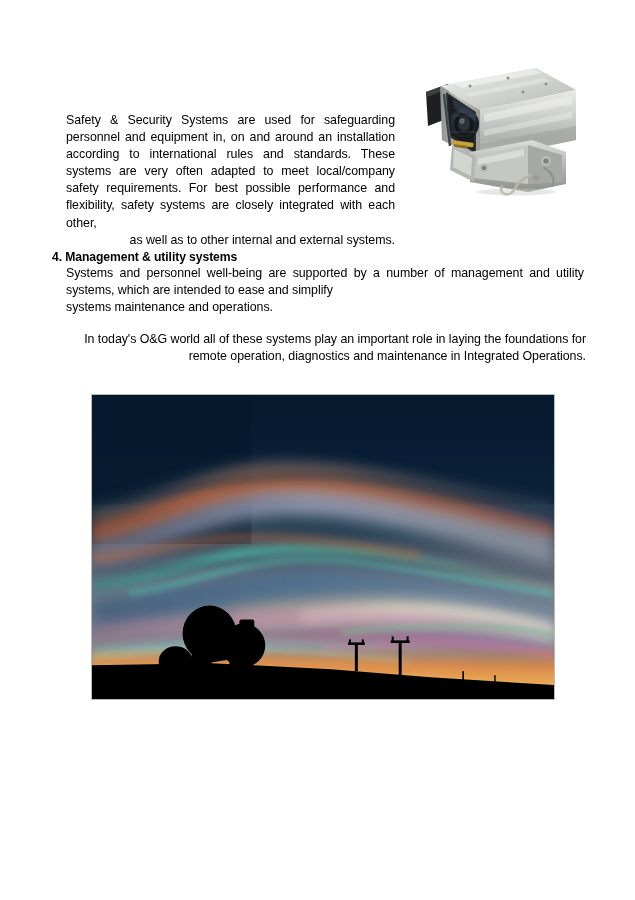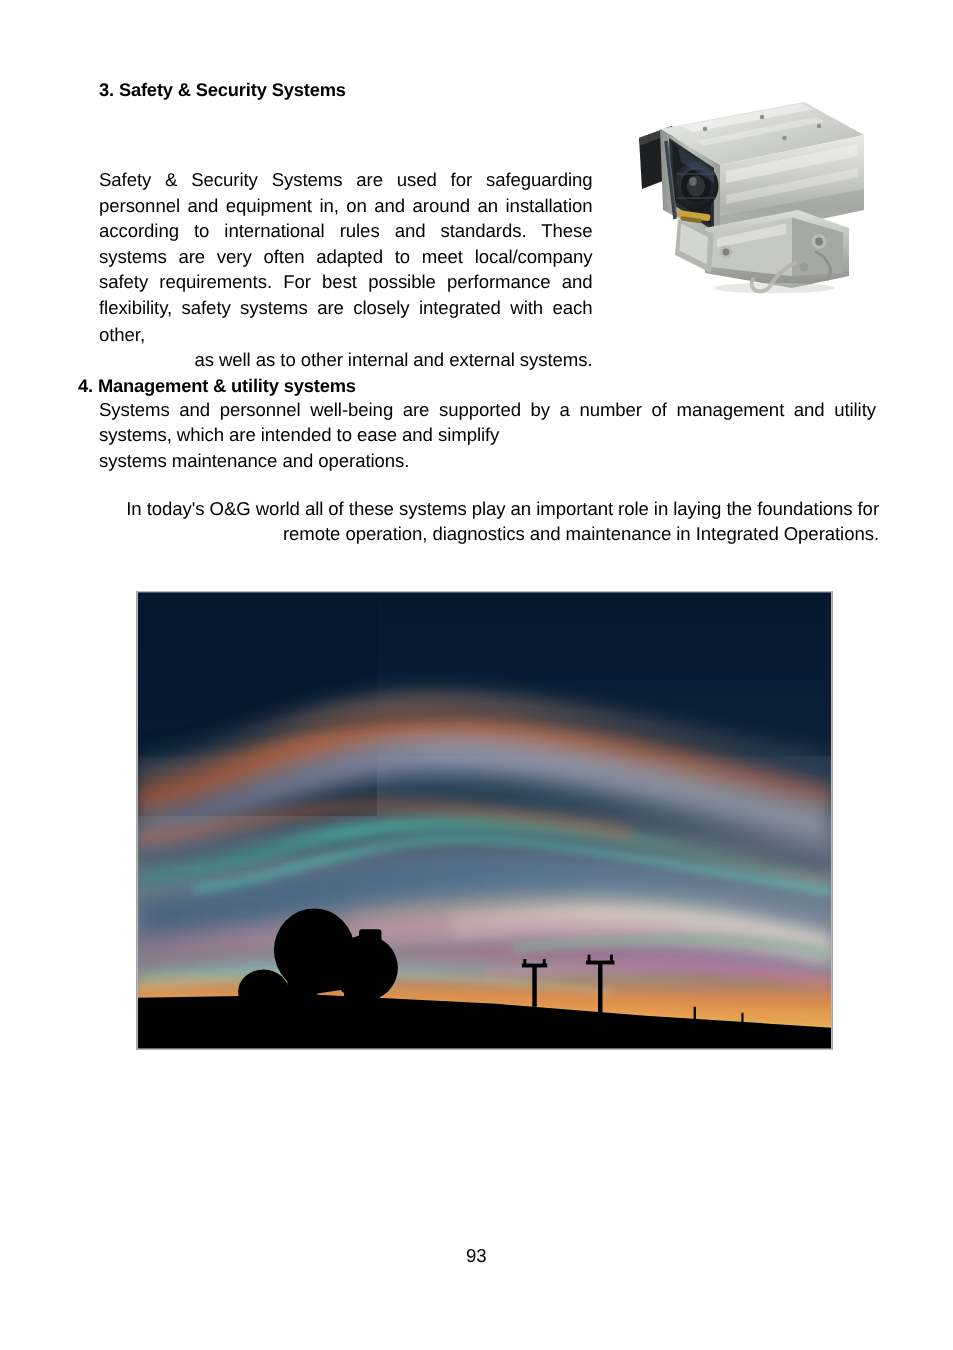--- a/index.html
+++ b/index.html
@@ -118,21 +118,20 @@
     text-align: center;
     font-size: 12.4px;
     letter-spacing: 0px;
   }
 </style>
 </head>
 <body>
 
 <div class="page">
 
-  <div class="sec3-heading">3. Safety &amp; Security Systems</div>
 
   <div class="sec3-body">
     <span>Safety &amp; Security Systems are used for safeguarding personnel and equipment in, on and around an installation according to international rules and standards. These systems are very often adapted to meet local/company safety requirements. For best possible performance and flexibility, safety systems are closely integrated with each other,</span>
     <span class="lastline">as well as to other internal and external systems.</span>
   </div>
 
   <div class="camera-photo">
     <svg viewBox="0 0 158 132" xmlns="http://www.w3.org/2000/svg">
       <defs>
         <linearGradient id="steelTop" x1="0" y1="0" x2="1" y2="1">
@@ -387,15 +386,14 @@
       <rect x="308" y="248" width="3" height="34" fill="#000000"></rect>
       <rect x="300" y="247" width="19" height="2.6" fill="#000000"></rect>
       <rect x="301" y="243" width="2" height="5" fill="#000000"></rect>
       <rect x="316" y="243" width="2" height="5" fill="#000000"></rect>
 
       <rect x="372" y="278" width="1.6" height="9" fill="#000000"></rect>
       <rect x="404" y="282" width="1.4" height="7" fill="#000000"></rect>
     </svg>
   </div>
 
-  <div class="page-number">93</div>
 
 </div>
 
 </body></html>

